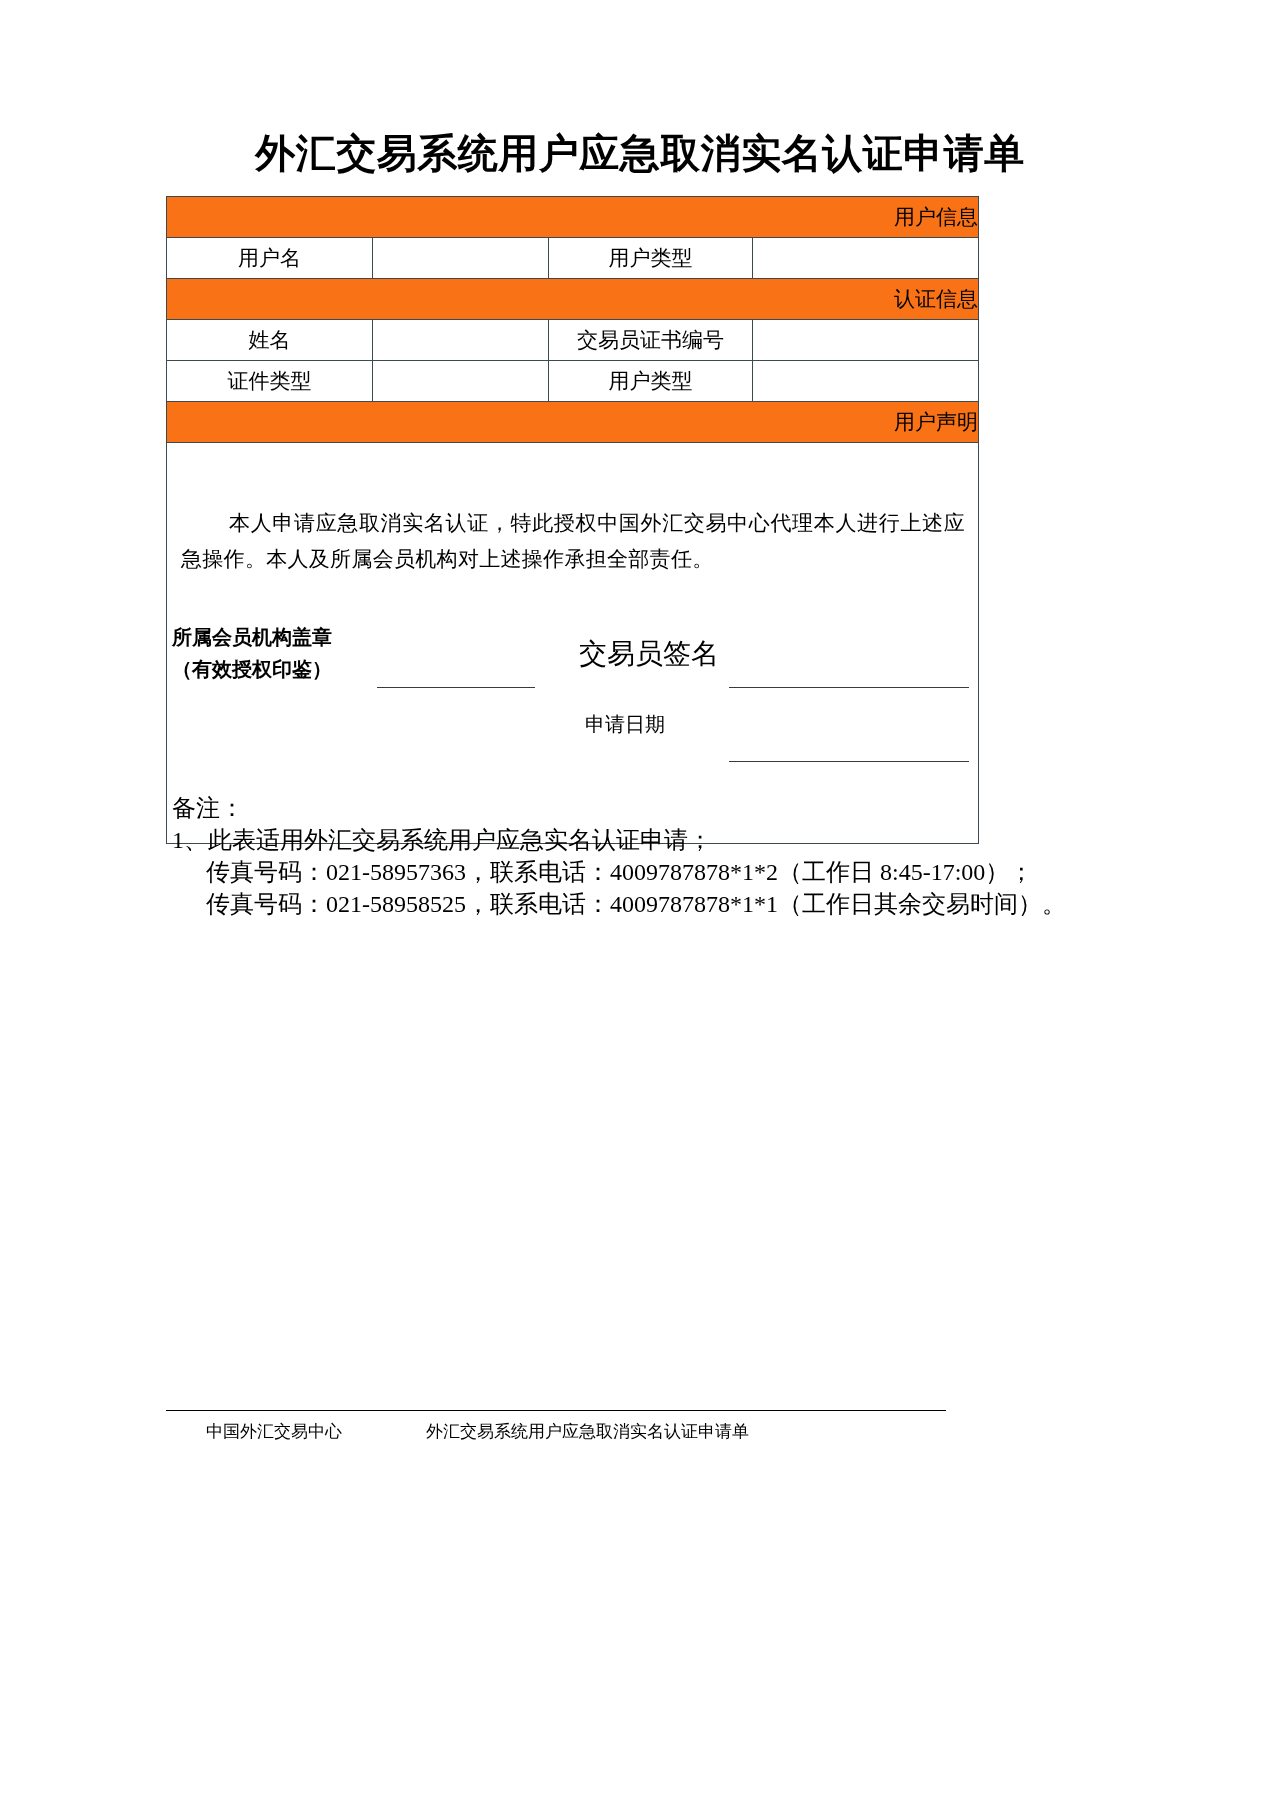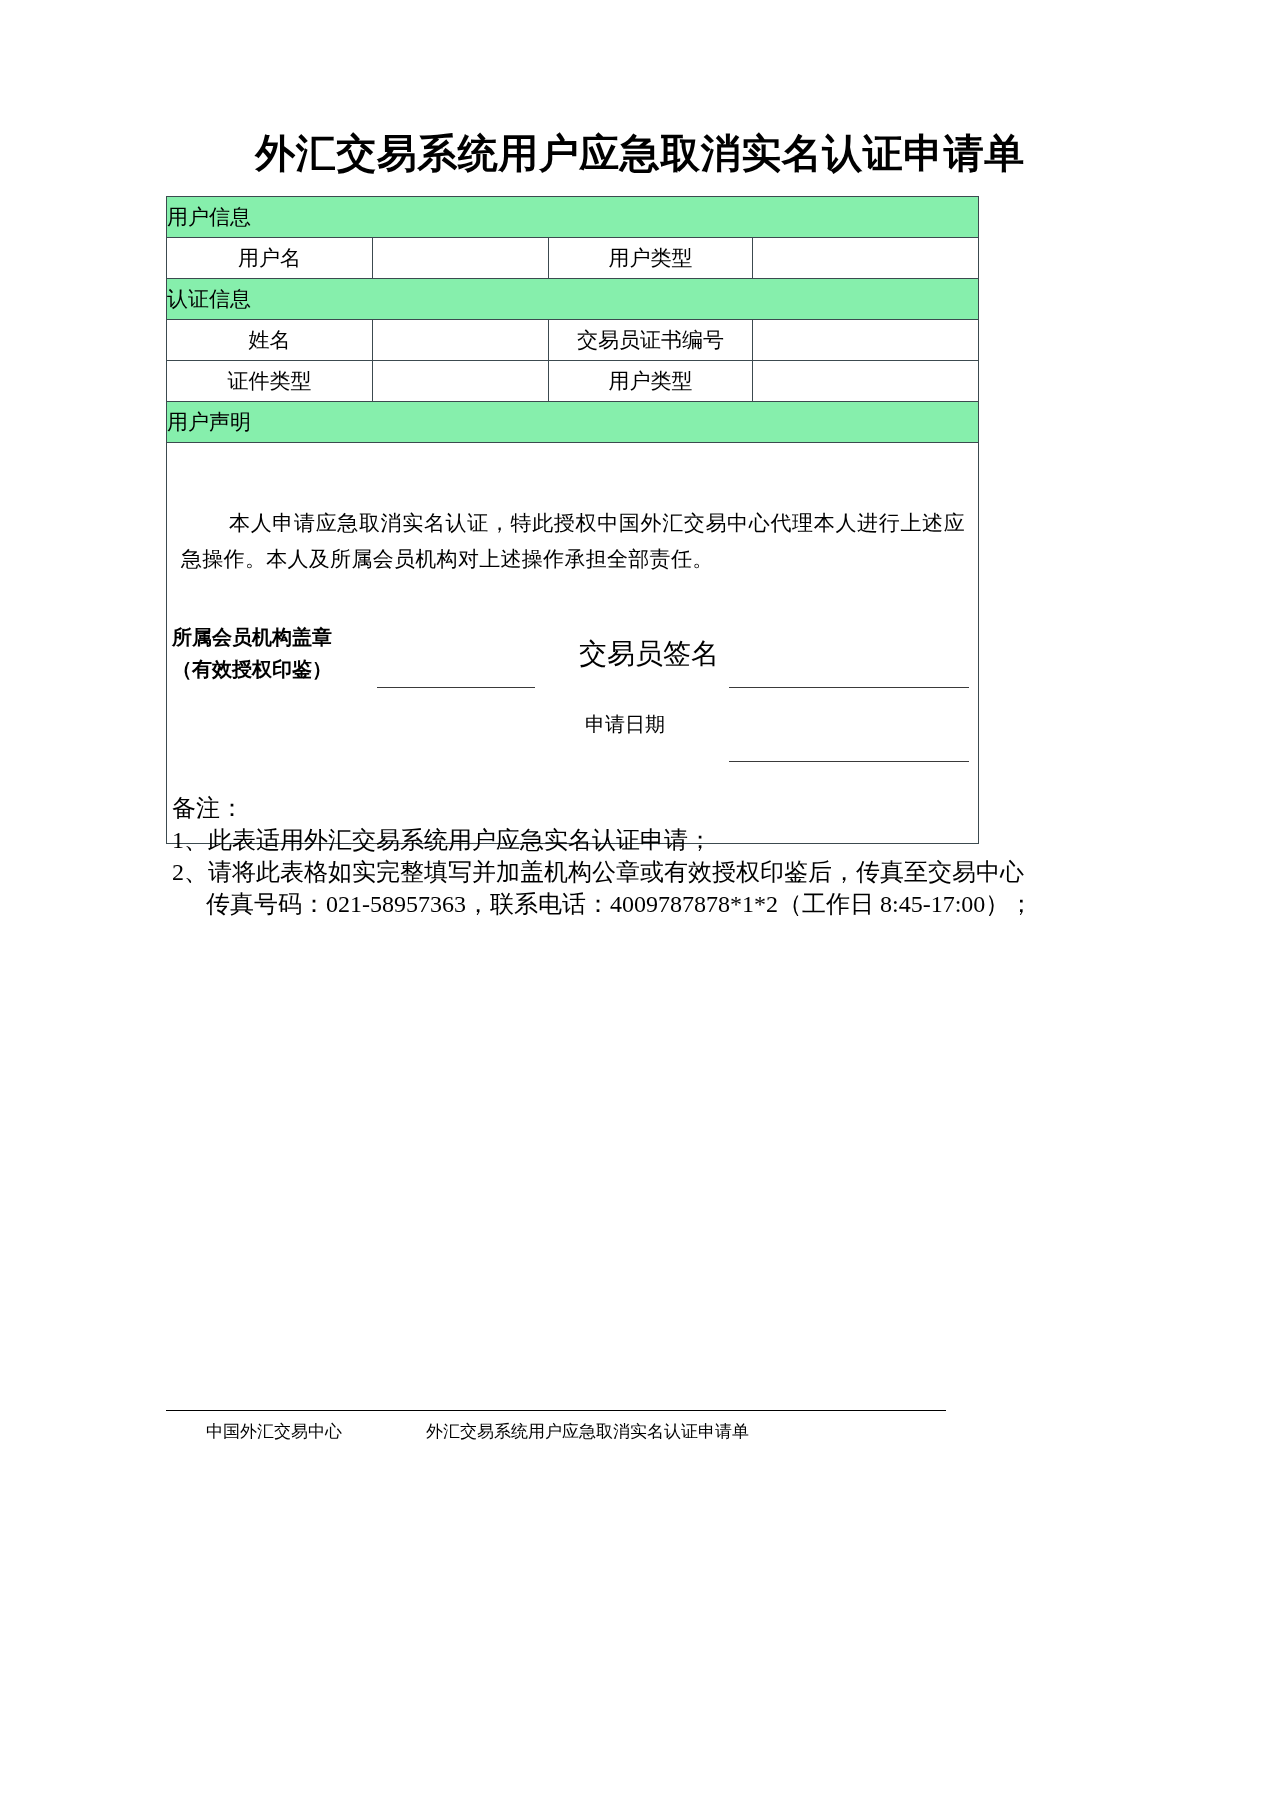--- a/index.html
+++ b/index.html
@@ -47,22 +47,22 @@
     table-layout: fixed;
   }
   .form-table td {
     border: 1px solid #3c4a4f;
     font-size: 21px;
     height: 40px;
     padding: 0;
     vertical-align: middle;
   }
   .section-head {
-    background: #86efac;
-    text-align: left;
+    background: #f97316;
+    text-align: right;
     font-size: 21px;
     height: 42px;
     margin-top: 24px;
   }
   .lbl {
     text-align: center;
     font-size: 21px;
     margin-top: 36px;
   }
   .fill {
@@ -231,22 +231,22 @@
 
           </div>
         </td>
       </tr>
     </tbody>
   </table>
 
   <div class="notes">
     <div class="note-line">备注：</div>
     <div class="note-line">1、此表适用外汇交易系统用户应急实名认证申请；</div>
-    <div class="note-line">2、请将此表格如实完整填写并加盖机构公章或有效授权印鉴后，传真至交易中心</div>
     <div class="note-sub">传真号码：021-58957363，联系电话：4009787878*1*2（工作日 8:45-17:00）；</div>
+    <div class="note-sub">传真号码：021-58958525，联系电话：4009787878*1*1（工作日其余交易时间）。</div>
   </div>
 
   <div class="footer">
     <div class="footer-rule"></div>
     <div class="footer-row">
       <span class="footer-left">中国外汇交易中心</span>
       <span class="footer-center">外汇交易系统用户应急取消实名认证申请单</span>
     </div>
   </div>
 

